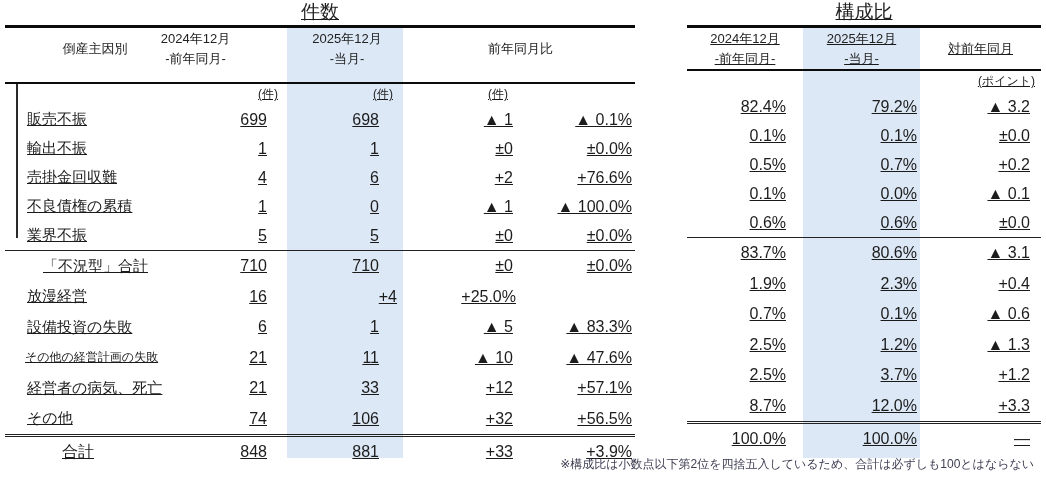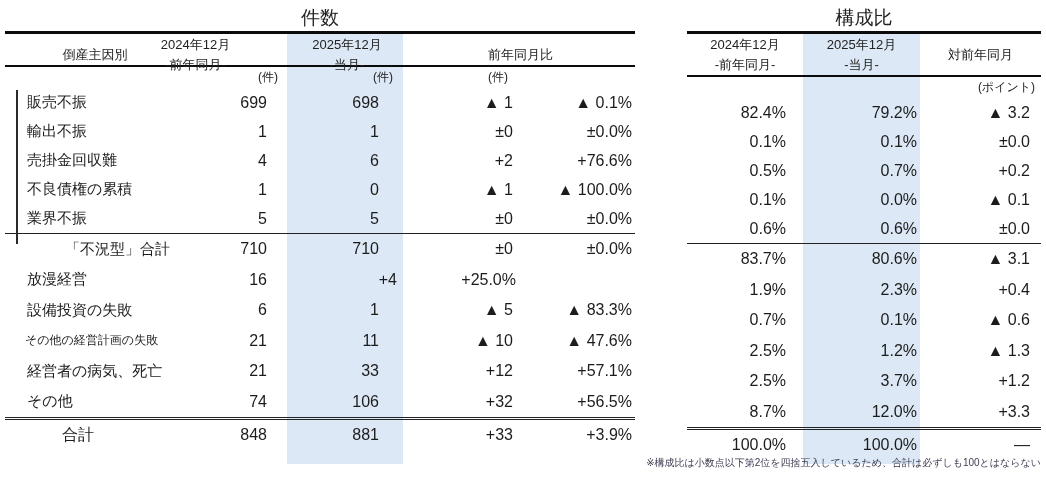--- a/index.html
+++ b/index.html
@@ -1,29 +1,29 @@
 <!DOCTYPE html>
 <html><head>
 <meta charset="utf-8">
 <style>
   html,body{margin:0;padding:0;background:#fff;}
   .stage{
     position:relative;width:1046px;height:480px;background:#ffffff;overflow:hidden;
     font-family:"Liberation Sans","DejaVu Sans",sans-serif;color:#1a1a1a;
     -webkit-font-smoothing:antialiased;
   }
-  .tbl{position:absolute;top:6px;z-index:0;}
+  .tbl{position:absolute;top:0;z-index:0;text-decoration:underline;}
   #tbl-left{left:5px;width:630px;}
   #tbl-right{left:687px;width:354px;}
 
   .tbl-title{height:25px;line-height:24px;text-align:center;font-size:19px;color:#222;}
   .rule-thick{height:3px;background:#0b0b0b;}
   .rule-mid{height:2px;background:#0b0b0b;}
 
-  .header{position:relative;height:31px;font-size:13px;color:#222;}
+  .header{position:relative;height:54px;font-size:13px;color:#222;}
   .hcell{position:absolute;top:0;height:41px;display:flex;flex-direction:column;
          justify-content:center;align-items:center;text-align:center;line-height:1.5;}
   
   .h-cause{left:30px;width:120px;}
   .h-prev-l{left:128px;width:125px;}
   .h-cur-l{left:284px;width:116px;}
   .h-yoy-l{left:401px;width:229px;}
   
   .header-flex{display:flex;height:41px;font-size:13px;color:#222;}
   .header-flex .hfcell{display:flex;flex-direction:column;justify-content:center;
@@ -41,38 +41,38 @@
   .rows{position:relative;}
   .row{display:flex;align-items:center;height:30.5px;}
   .rows .row:nth-child(-n+5){height:29px;}
   .rows .row:last-child{height:30px;}
   .row.divider-thin{border-bottom:1.3px solid #222;}
   .row.divider-double{border-bottom:3px double #222;}
 
   .cell{box-sizing:border-box;}
   .num{font-size:16px;text-align:right;white-space:nowrap;color:#1c1c1c;}
   .lbl{font-size:15px;padding-left:22px;white-space:nowrap;color:#1c1c1c;}
-  .row.indent-1 .lbl{padding-left:38px;text-align:right;}
+  .row.indent-1 .lbl{padding-left:38px;}
   .row.indent-2 .lbl{padding-left:57px;font-size:16px;}
   .row.small-label .lbl{font-size:12px;padding-left:20px;}
   .n-prev-l{padding-right:20px;}
   .n-cur-l{padding-right:24px;}
   .n-diff-l{padding-right:5px;}
   .n-rate-l{padding-right:3px;}
   .n-prev-r{padding-right:17px;}
   .n-cur-r{padding-right:3px;}
   .n-diff-r{padding-right:11px;}
 
   .hl{position:absolute;top:28px;height:430px;z-index:-1;}
   #tbl-left .hl{left:282px;width:116px;}
   #tbl-right .hl{left:116px;width:117px;}
 
   .bracket{position:absolute;left:11px;top:84px;width:2px;height:154px;background:#2a2a2a;z-index:2;}
 
-  .footnote{position:absolute;top:456px;right:5px;font-size:10px;color:#3d3d52;white-space:nowrap;}
+  .footnote{position:absolute;top:456px;right:12px;font-size:12px;color:#3d3d52;white-space:nowrap;}
 </style>
 </head>
 <body>
 
 <div class="stage">
 
   <section class="tbl" id="tbl-left">
     <div class="hl" style="background: rgb(220, 232, 245);"></div>
     <div class="tbl-title">件数</div>
     <div class="rule-thick" style="background: rgb(11, 11, 11);"></div>

